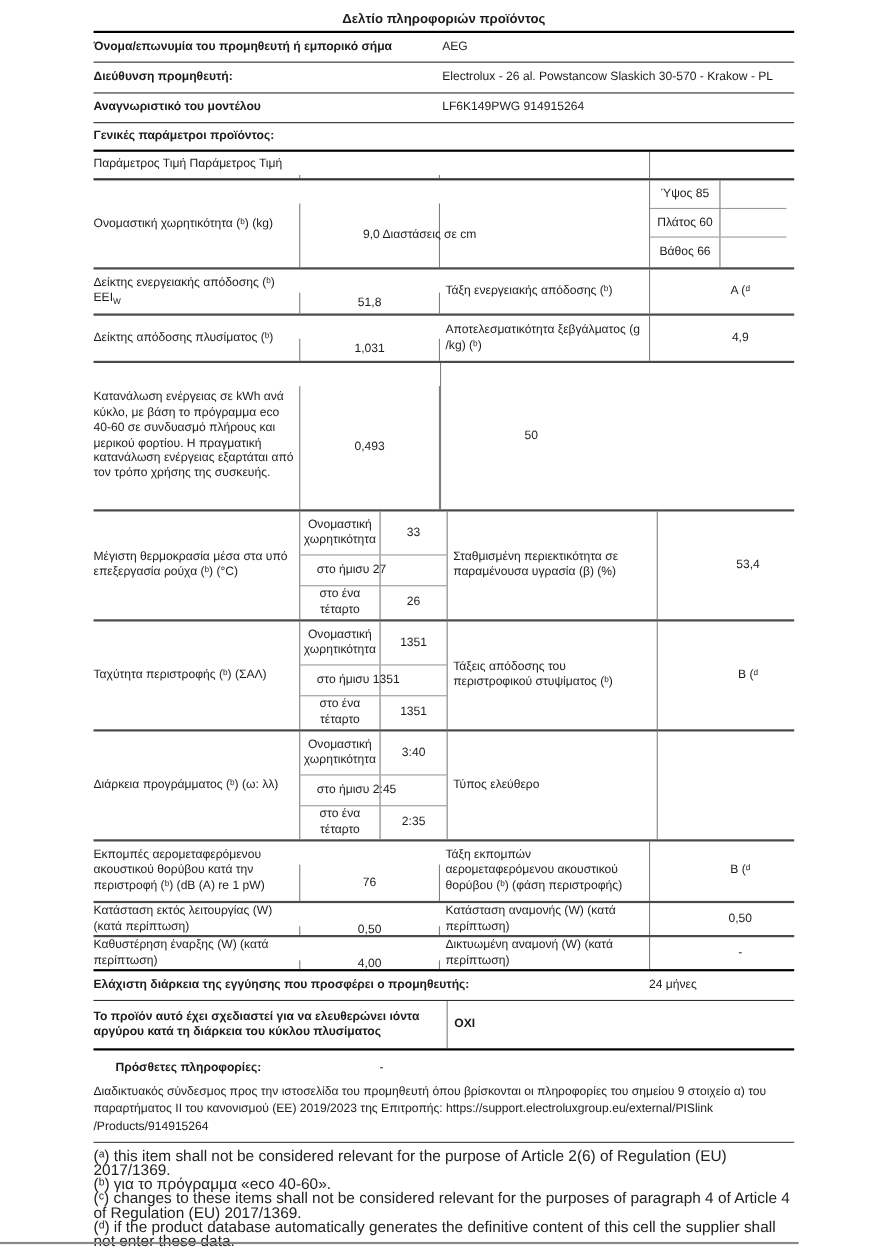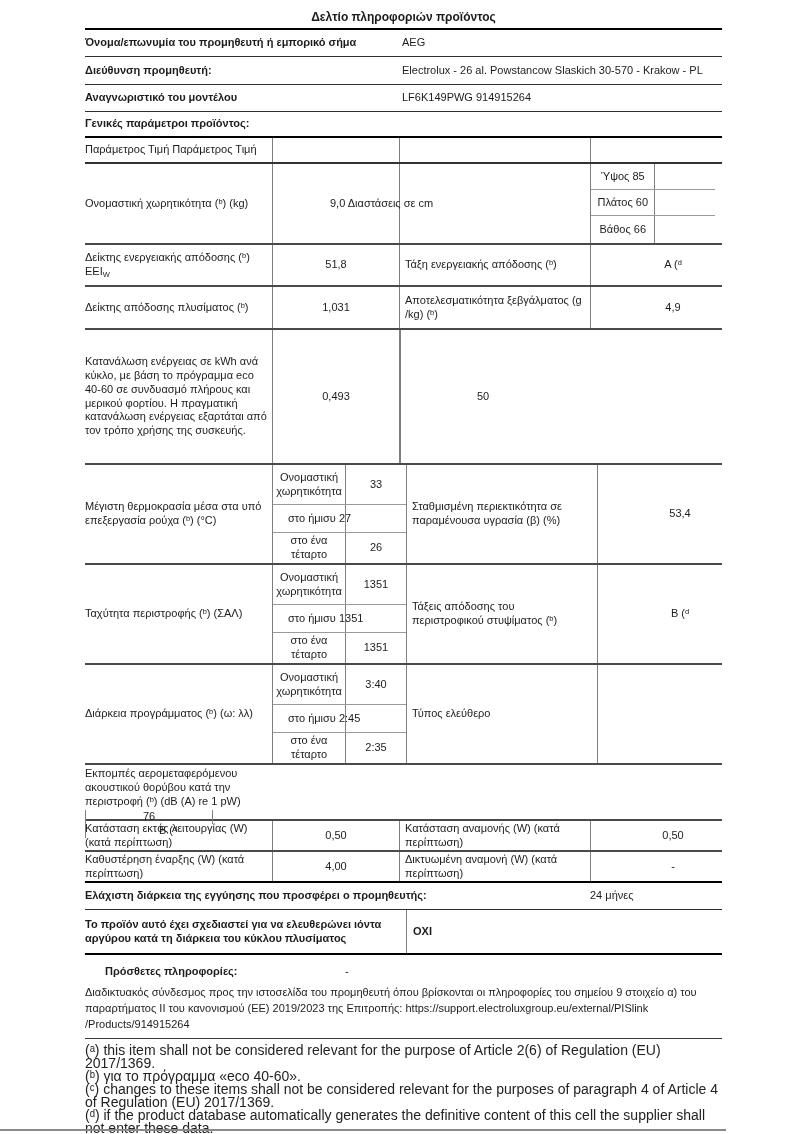--- a/index.html
+++ b/index.html
@@ -16,21 +16,21 @@
   .info-row .lab{width:317px;font-weight:bold;}
   .info-row .val{flex:1;}
 
   .section-head{display:flex;align-items:center;height:26px;font-weight:bold;
                 border-bottom:2px solid #000;}
 
   
   .trow{display:flex;border-bottom:2px solid #4a4a4a;}
   .c1{width:187px;padding:2px 5px 2px 0;display:flex;align-items:center;}
   .c2{width:128px;border-left:1px solid #7f7f7f;border-right:1px solid #7f7f7f;
-      display:flex;align-items:center;justify-content:center;text-align:center;}
+      display:flex;align-items:center;justify-content:center;text-align:center;margin-top:21px;}
   .c3{width:190px;padding:2px 8px 2px 5px;display:flex;align-items:center;}
   .c4{width:125px;border-left:1px solid #7f7f7f;display:flex;align-items:center;
       justify-content:center;text-align:center;padding-left:40px;}
   .blk{display:block;}
   .subw{font-size:7.5px;vertical-align:-2px;}
 
   .r-header{height:26px;border-bottom:2px solid #333;}
   .r-header .c1{white-space:nowrap;}
 
   .r-capacity{height:81px;}
@@ -54,21 +54,21 @@
   .nr{display:flex;}
   .nr1{height:40px;border-bottom:1px solid #9a9a9a;}
   .nr2{height:28px;border-bottom:1px solid #9a9a9a;}
   .nr3{height:30px;}
   .nl{width:73px;border-right:1px solid #7f7f7f;display:flex;align-items:center;
       justify-content:center;text-align:center;padding:0 2px;}
   .nr2 .nl{justify-content:flex-start;text-align:left;padding-left:15px;
            white-space:nowrap;overflow:visible;}
   .nv{width:60px;display:flex;align-items:center;justify-content:center;}
 
-  .r-noise{height:56px;flex-direction:column;}
+  .r-noise{height:56px;}
   .r-off{height:31px;}
   .r-delay{height:31px;border-bottom:2px solid #000;}
 
   .warranty-row{display:flex;align-items:center;height:27px;border-bottom:1.5px solid #2e2e2e;}
   .warranty-row .lab{width:505px;font-weight:bold;}
   .warranty-row .val{flex:1;}
 
   .silver-row{display:flex;height:45px;border-bottom:2px solid #000;}
   .silver-row .lab{width:322px;border-right:1px solid #7f7f7f;font-weight:bold;
                    display:flex;align-items:center;padding-right:22px;}
@@ -219,20 +219,21 @@
             <div class="nv">2:35</div>
           </div>
         </div>
         <div class="c3">Τύπος ελεύθερο</div>
         <div class="c4"></div>
       </div>
 
       <div class="trow r-noise">
         <div class="c1">Εκπομπές αερομεταφερόμενου ακουστικού θορύβου κατά την περιστροφή (ᵇ) (dB (A) re 1 pW)</div>
         <div class="c2">76</div>
+        <div class="c3">Τάξη εκπομπών αερομεταφερόμενου ακουστικού θορύβου (ᵇ) (φάση περιστροφής)</div>
         <div class="c4">B (ᵈ</div>
       </div>
 
       <div class="trow r-off">
         <div class="c1">Κατάσταση εκτός λειτουργίας (W) (κατά περίπτωση)</div>
         <div class="c2">0,50</div>
         <div class="c3">Κατάσταση αναμονής (W) (κατά περίπτωση)</div>
         <div class="c4">0,50</div>
       </div>
 

